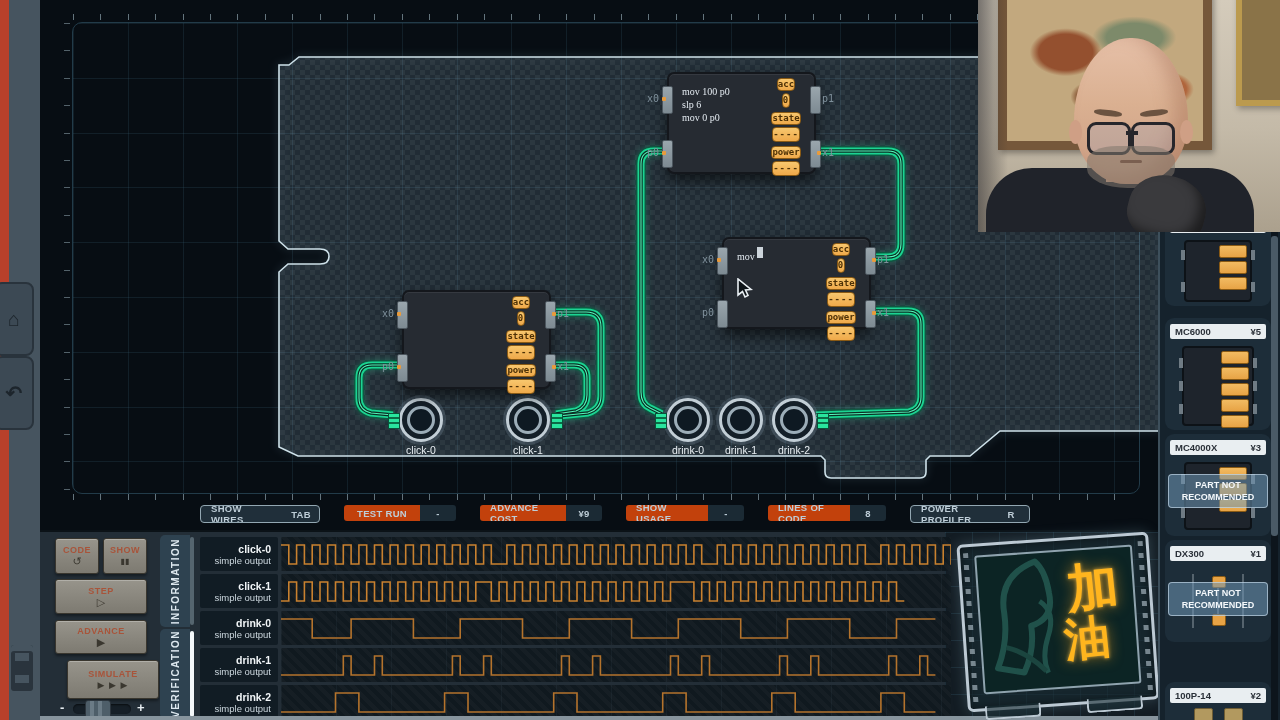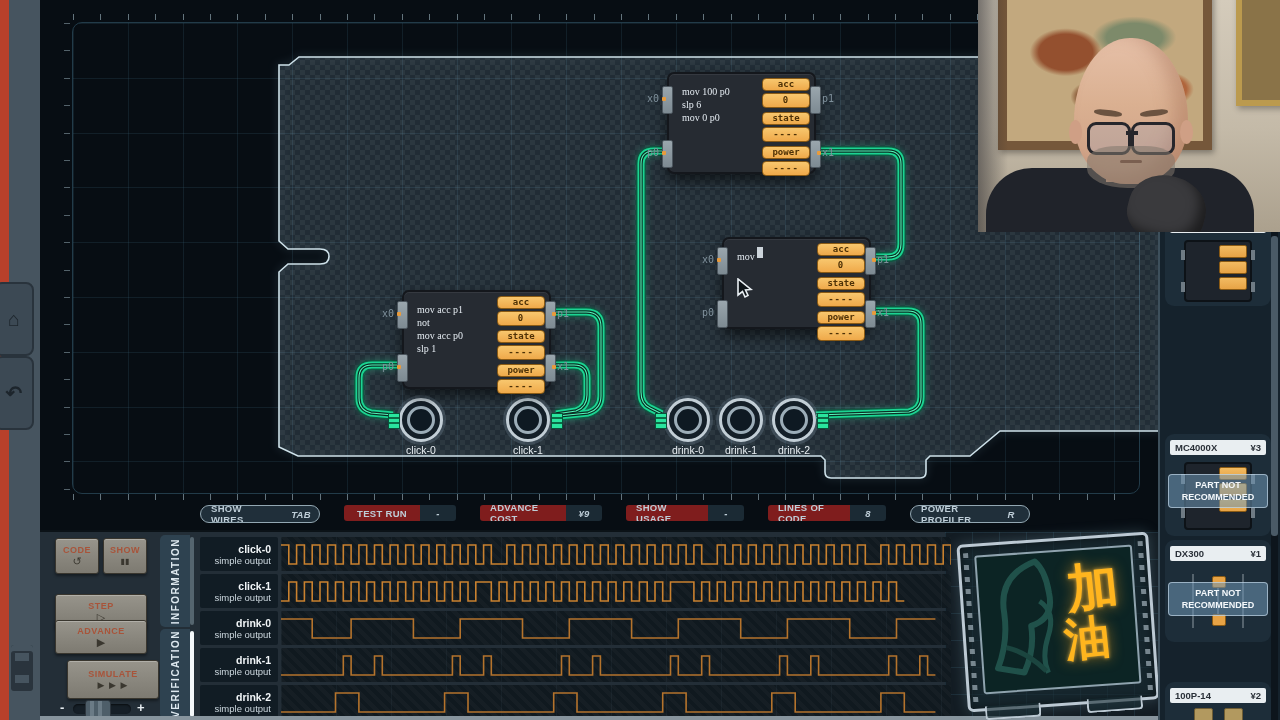--- a/index.html
+++ b/index.html
@@ -34,21 +34,21 @@
   .w-rail{fill:none;stroke:#1bd492;stroke-width:7;stroke-linejoin:round;filter:drop-shadow(0 0 4px rgba(40,240,170,.4));}
   .w-core{fill:none;stroke:#0a2e24;stroke-width:3.4;stroke-linejoin:round;}
   .w-thin{fill:none;stroke:#55f7bb;stroke-width:1.1;stroke-linejoin:round;}
   
   .chip{position:absolute;background:#262b32;border:2px solid #14171c;border-radius:7px;z-index:5;
         box-shadow:0 7px 14px rgba(0,0,0,.55), inset 0 1px 0 rgba(255,255,255,.07);}
   .chip-code{margin:4px;padding:7px 0 0 9px;font-family:Liberation Serif, serif;font-size:10px;
              line-height:13px;color:#e4ebf1;white-space:pre;}
   .caret{position:absolute;left:33px;top:8px;width:6px;height:11px;background:#ccd4da;}
   .regs{position:absolute;top:4px;right:4px;width:48px;display:flex;flex-direction:column;gap:4px;z-index:2;}
-  .reg{display:flex;flex-direction:column;gap:2px;}
+  .reg{display:flex;flex-direction:column;gap:2px;align-items:center;}
   .reg-l,.reg-v{background:linear-gradient(#f8c76e,#efa94a);border:1px solid #8a5a14;border-radius:4px;
      text-align:center;font-family:"DejaVu Sans Mono",monospace;font-weight:bold;color:#4e3106;}
   .reg-l{font-size:9px;line-height:11px;}
   .reg-v{font-size:9px;line-height:13px;letter-spacing:1px;}
   .pport{position:absolute;width:9px;height:26px;background:linear-gradient(180deg,#9aa6ad,#7d8a92);
          border:1px solid #4c565e;border-radius:2px;z-index:1;}
   .pport.pl{left:-7px;} .pport.pr{right:-7px;}
   .pport.dot-l:after,.pport.dot-r:after{content:"";position:absolute;top:10px;width:4px;height:4px;
          background:#e89b3c;border-radius:1px;}
   .pport.dot-l:after{left:-1px;} .pport.dot-r:after{right:-1px;}
@@ -64,23 +64,23 @@
   .pad-stub{position:absolute;top:15px;width:10px;height:14px;background:linear-gradient(180deg,#29e59e 0 3px,#0c6b47 3px 5px,#29e59e 5px 8px,#0c6b47 8px 10px,#29e59e 10px);border:1px solid #0a523a;}
   .pad-stub.sl{left:-11px;} .pad-stub.sr{right:-13px;}
   .pad-label{position:absolute;top:46px;left:-28px;width:100px;text-align:center;color:#e8eef2;font-size:10.5px;}
   
   .gcursor{position:absolute;z-index:9;}
   
   .status-row{position:absolute;left:160px;top:505px;width:830px;height:16px;display:flex;
               justify-content:space-between;z-index:6;}
   .sitem{display:flex;height:16px;border-radius:3px;overflow:hidden;font-size:9.5px;font-weight:bold;
          color:#becdd7;letter-spacing:.3px;}
-  .sitem .slabel{background:#7f1d1d;display:flex;align-items:center;justify-content:center;padding:0 10px;flex:1;}
-  .sitem .svalue{background:#1b2a34;width:36px;display:flex;align-items:center;justify-content:center;font-style:italic;}
-  .sitem.pill{border:1px solid #93a7b2;border-radius:9px;background:#202f3a;}
+  .sitem .slabel{background:#c2410c;display:flex;align-items:center;justify-content:center;padding:0 10px;flex:1;}
+  .sitem .svalue{background:#1b2a34;width:36px;display:flex;align-items:center;justify-content:center;}
+  .sitem.pill{border:1px solid #93a7b2;border-radius:4px;background:#202f3a;}
   .sitem.pill .slabel{background:transparent;}
   .sitem.pill .svalue{background:transparent;}
   .sitem.w118{width:118px;} .sitem.w112{width:112px;} .sitem.w122{width:122px;}
   
   .bottom-panel{position:absolute;left:40px;top:530px;width:1118px;height:190px;background:#232e37;
                 border-top:2px solid #0b1217;z-index:10;}
   .panel-right{position:absolute;left:905px;top:0;width:213px;height:184px;background:#131c23;
       background-image:
         repeating-linear-gradient(90deg, rgba(55,95,115,.25) 0 1px, transparent 1px 27px),
         repeating-linear-gradient(180deg, rgba(55,95,115,.25) 0 1px, transparent 1px 27px);}
@@ -294,24 +294,20 @@
       <div class="pport pl" style="top:61px"></div>
       <div class="pport pr dot-r" style="top:8px"></div>
       <div class="pport pr dot-r" style="top:61px"></div>
       <span class="plabel ll" style="top:15px">x0</span>
       <span class="plabel ll" style="top:68px">p0</span>
       <span class="plabel lr" style="top:15px">p1</span>
       <span class="plabel lr" style="top:68px">x1</span>
     </div>
 
     <div class="chip" style="left:362px;top:290px;width:145px;height:95px">
-      <pre class="chip-code">mov acc p1
-not
-mov acc p0
-slp 1</pre>
       <div class="regs">
         <div class="reg">
             <div class="reg-l">acc</div>
             <div class="reg-v">0</div>
           </div>
         <div class="reg">
             <div class="reg-l">state</div>
             <div class="reg-v">----</div>
           </div>
         <div class="reg">
@@ -395,21 +391,21 @@
     <div class="panel-right"></div>
 
     <div class="ctl-btn" style="left:15px;top:6px;width:42px;height:34px">
       <span class="bl">CODE</span>
       <span class="bg">↺</span>
     </div>
     <div class="ctl-btn" style="left:63px;top:6px;width:42px;height:34px">
       <span class="bl">SHOW</span>
       <span class="bg" style="font-size:8px">▮▮</span>
     </div>
-    <div class="ctl-btn" style="left:15px;top:62px;width:90px;height:33px">
+    <div class="ctl-btn" style="left:15px;top:47px;width:90px;height:33px">
       <span class="bl">STEP</span>
       <span class="bg">▷</span>
     </div>
     <div class="ctl-btn" style="left:15px;top:88px;width:90px;height:32px">
       <span class="bl">ADVANCE</span>
       <span class="bg">▶</span>
     </div>
     <div class="ctl-btn" style="left:27px;top:128px;width:90px;height:37px">
       <span class="bl">SIMULATE</span>
       <span class="bg" style="font-size:9px;letter-spacing:1px">▶ ▶ ▶</span>
@@ -519,20 +515,41 @@
         <div class="tpin" style="right:-5px;top:8px"></div>
           <div class="tpin" style="right:-5px;bottom:8px"></div>
         <div class="tregs">
             <div class="treg"></div>
             <div class="treg"></div>
             <div class="treg"></div>
           </div>
       </div>
     </div>
 
+    <div class="part-card" style="top:318px;height:112px">
+      <div class="part-label">
+        <span class="part-name">MC6000</span>
+        <span class="part-price">¥5</span>
+      </div>
+      <div class="thumb tchip" style="top:28px;width:68px;height:76px">
+        <div class="tpin" style="left:-5px;top:10px"></div>
+          <div class="tpin" style="left:-5px;top:33px"></div>
+          <div class="tpin" style="left:-5px;bottom:10px"></div>
+        <div class="tpin" style="right:-5px;top:10px"></div>
+          <div class="tpin" style="right:-5px;top:33px"></div>
+          <div class="tpin" style="right:-5px;bottom:10px"></div>
+        <div class="tregs">
+            <div class="treg"></div>
+            <div class="treg"></div>
+            <div class="treg"></div>
+            <div class="treg"></div>
+            <div class="treg"></div>
+          </div>
+      </div>
+    </div>
 
     <div class="part-card" style="top:434px;height:102px">
       <div class="part-label">
         <span class="part-name">MC4000X</span>
         <span class="part-price">¥3</span>
       </div>
       <div class="thumb tchip" style="top:28px;width:64px;height:64px">
         <div class="tpin" style="left:-5px;top:10px"></div>
           <div class="tpin" style="left:-5px;bottom:10px"></div>
         <div class="tpin" style="right:-5px;top:10px"></div>

